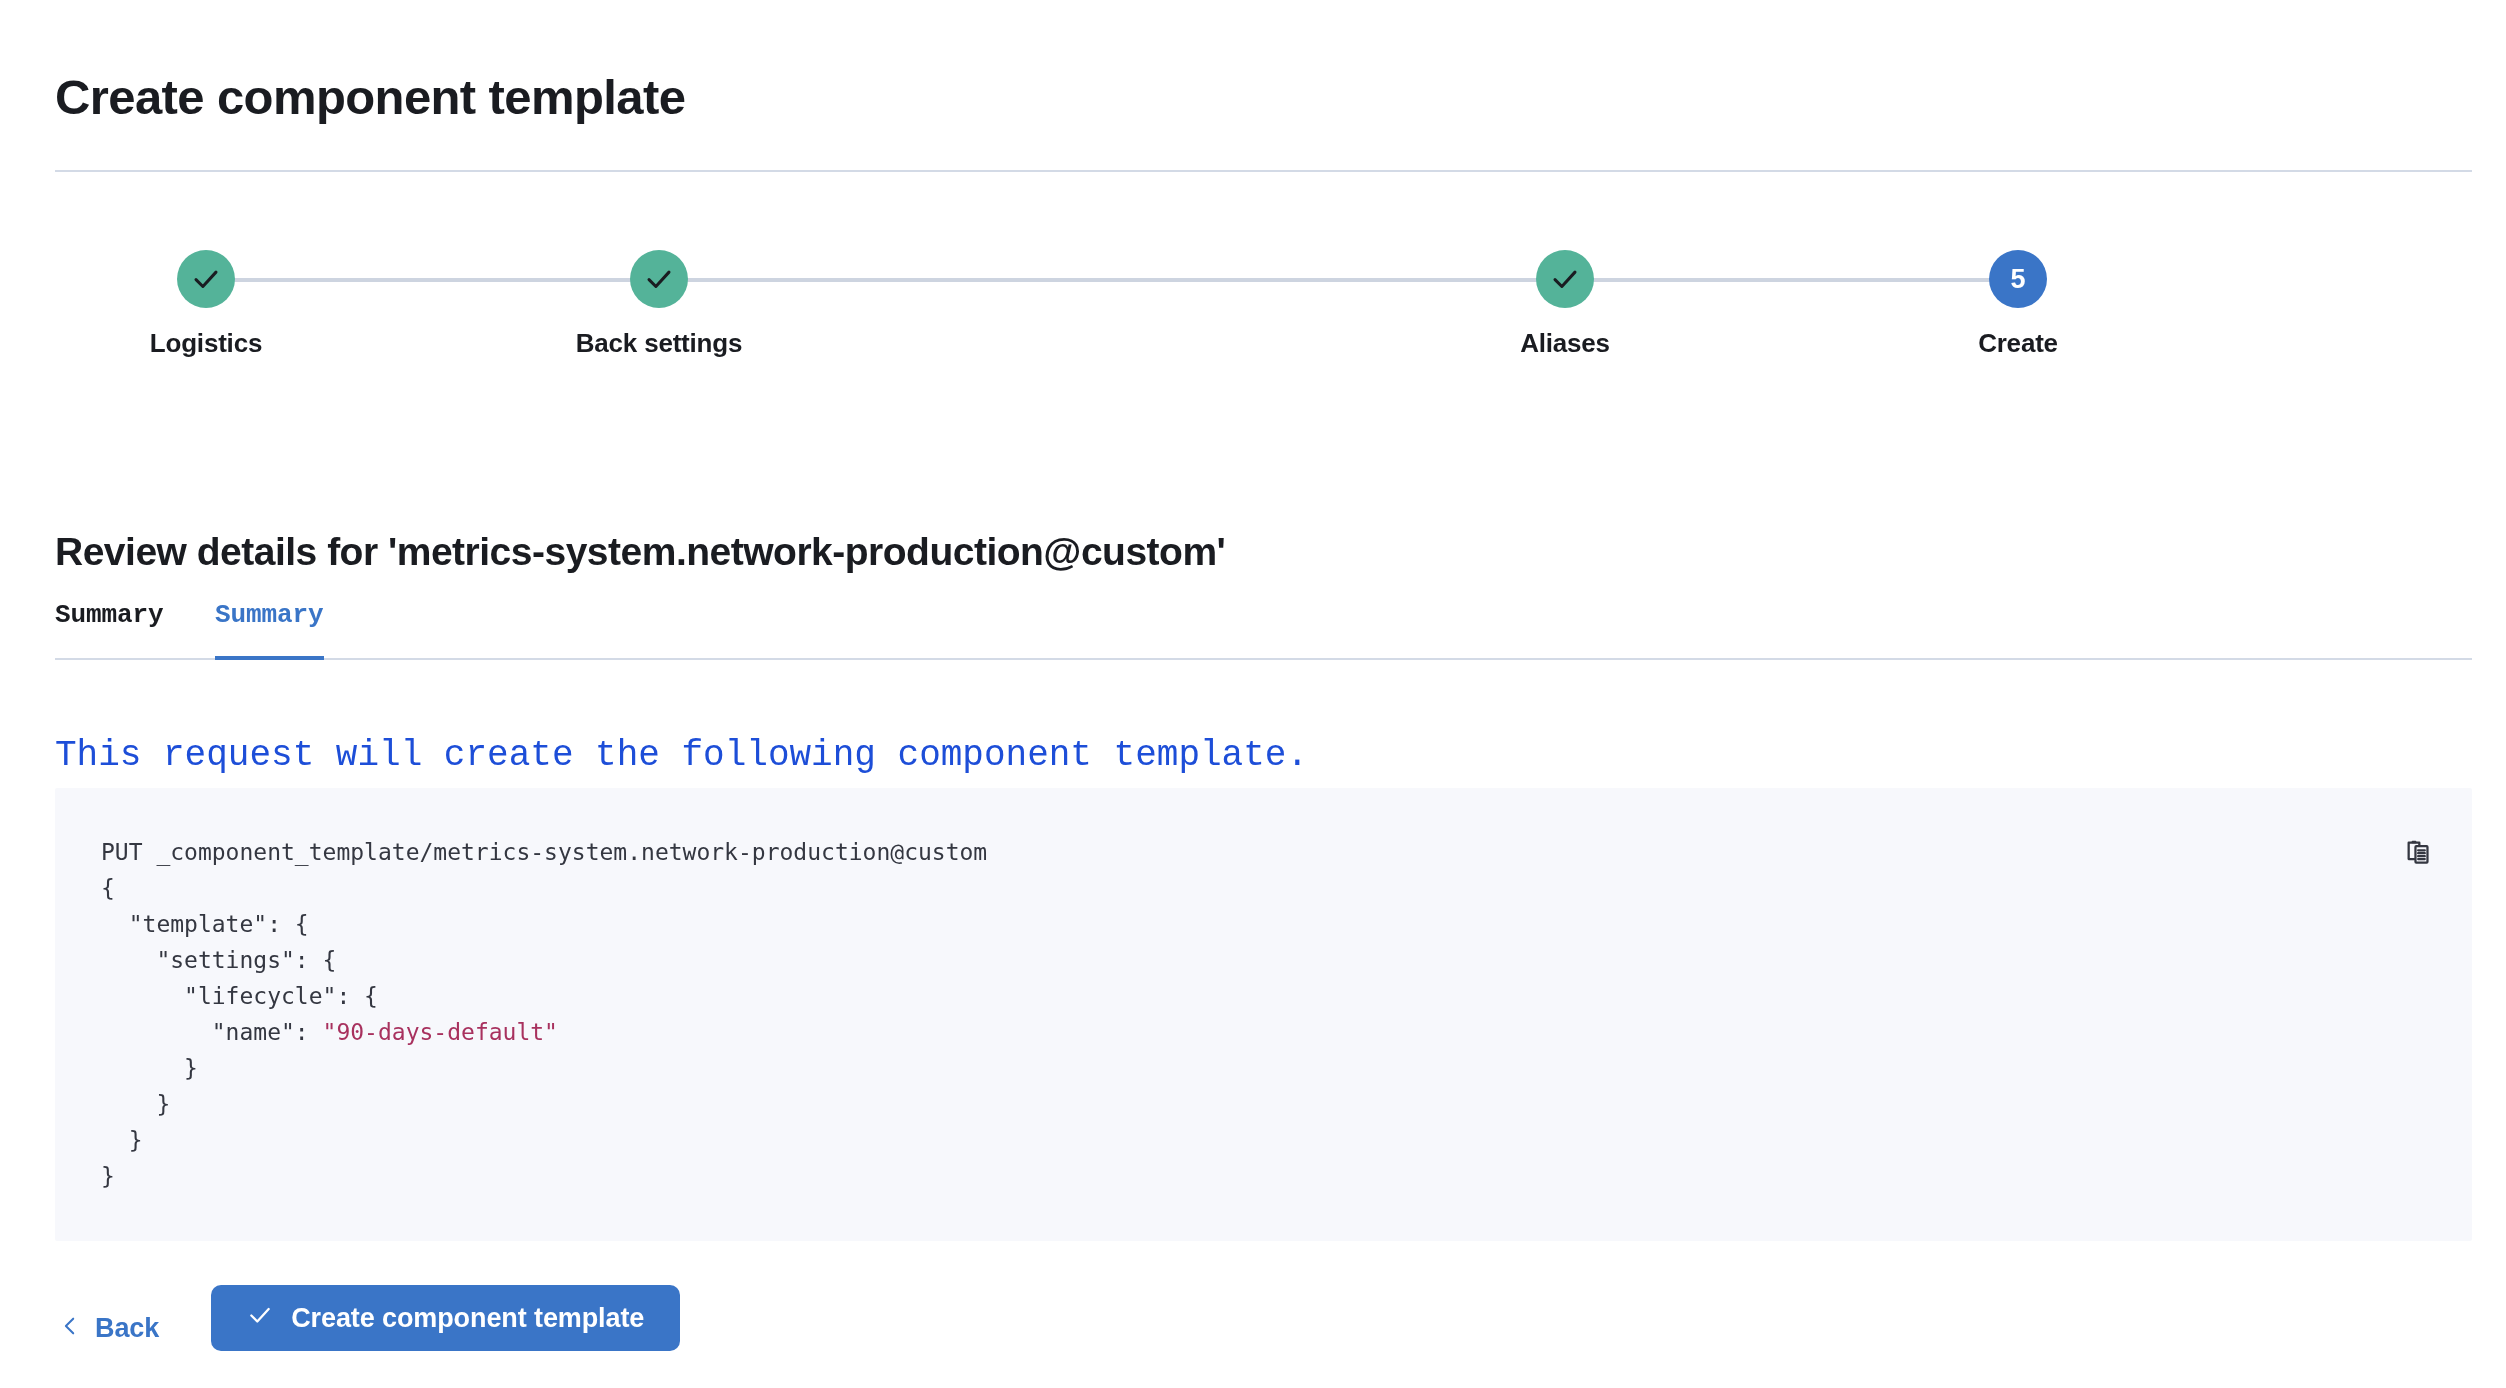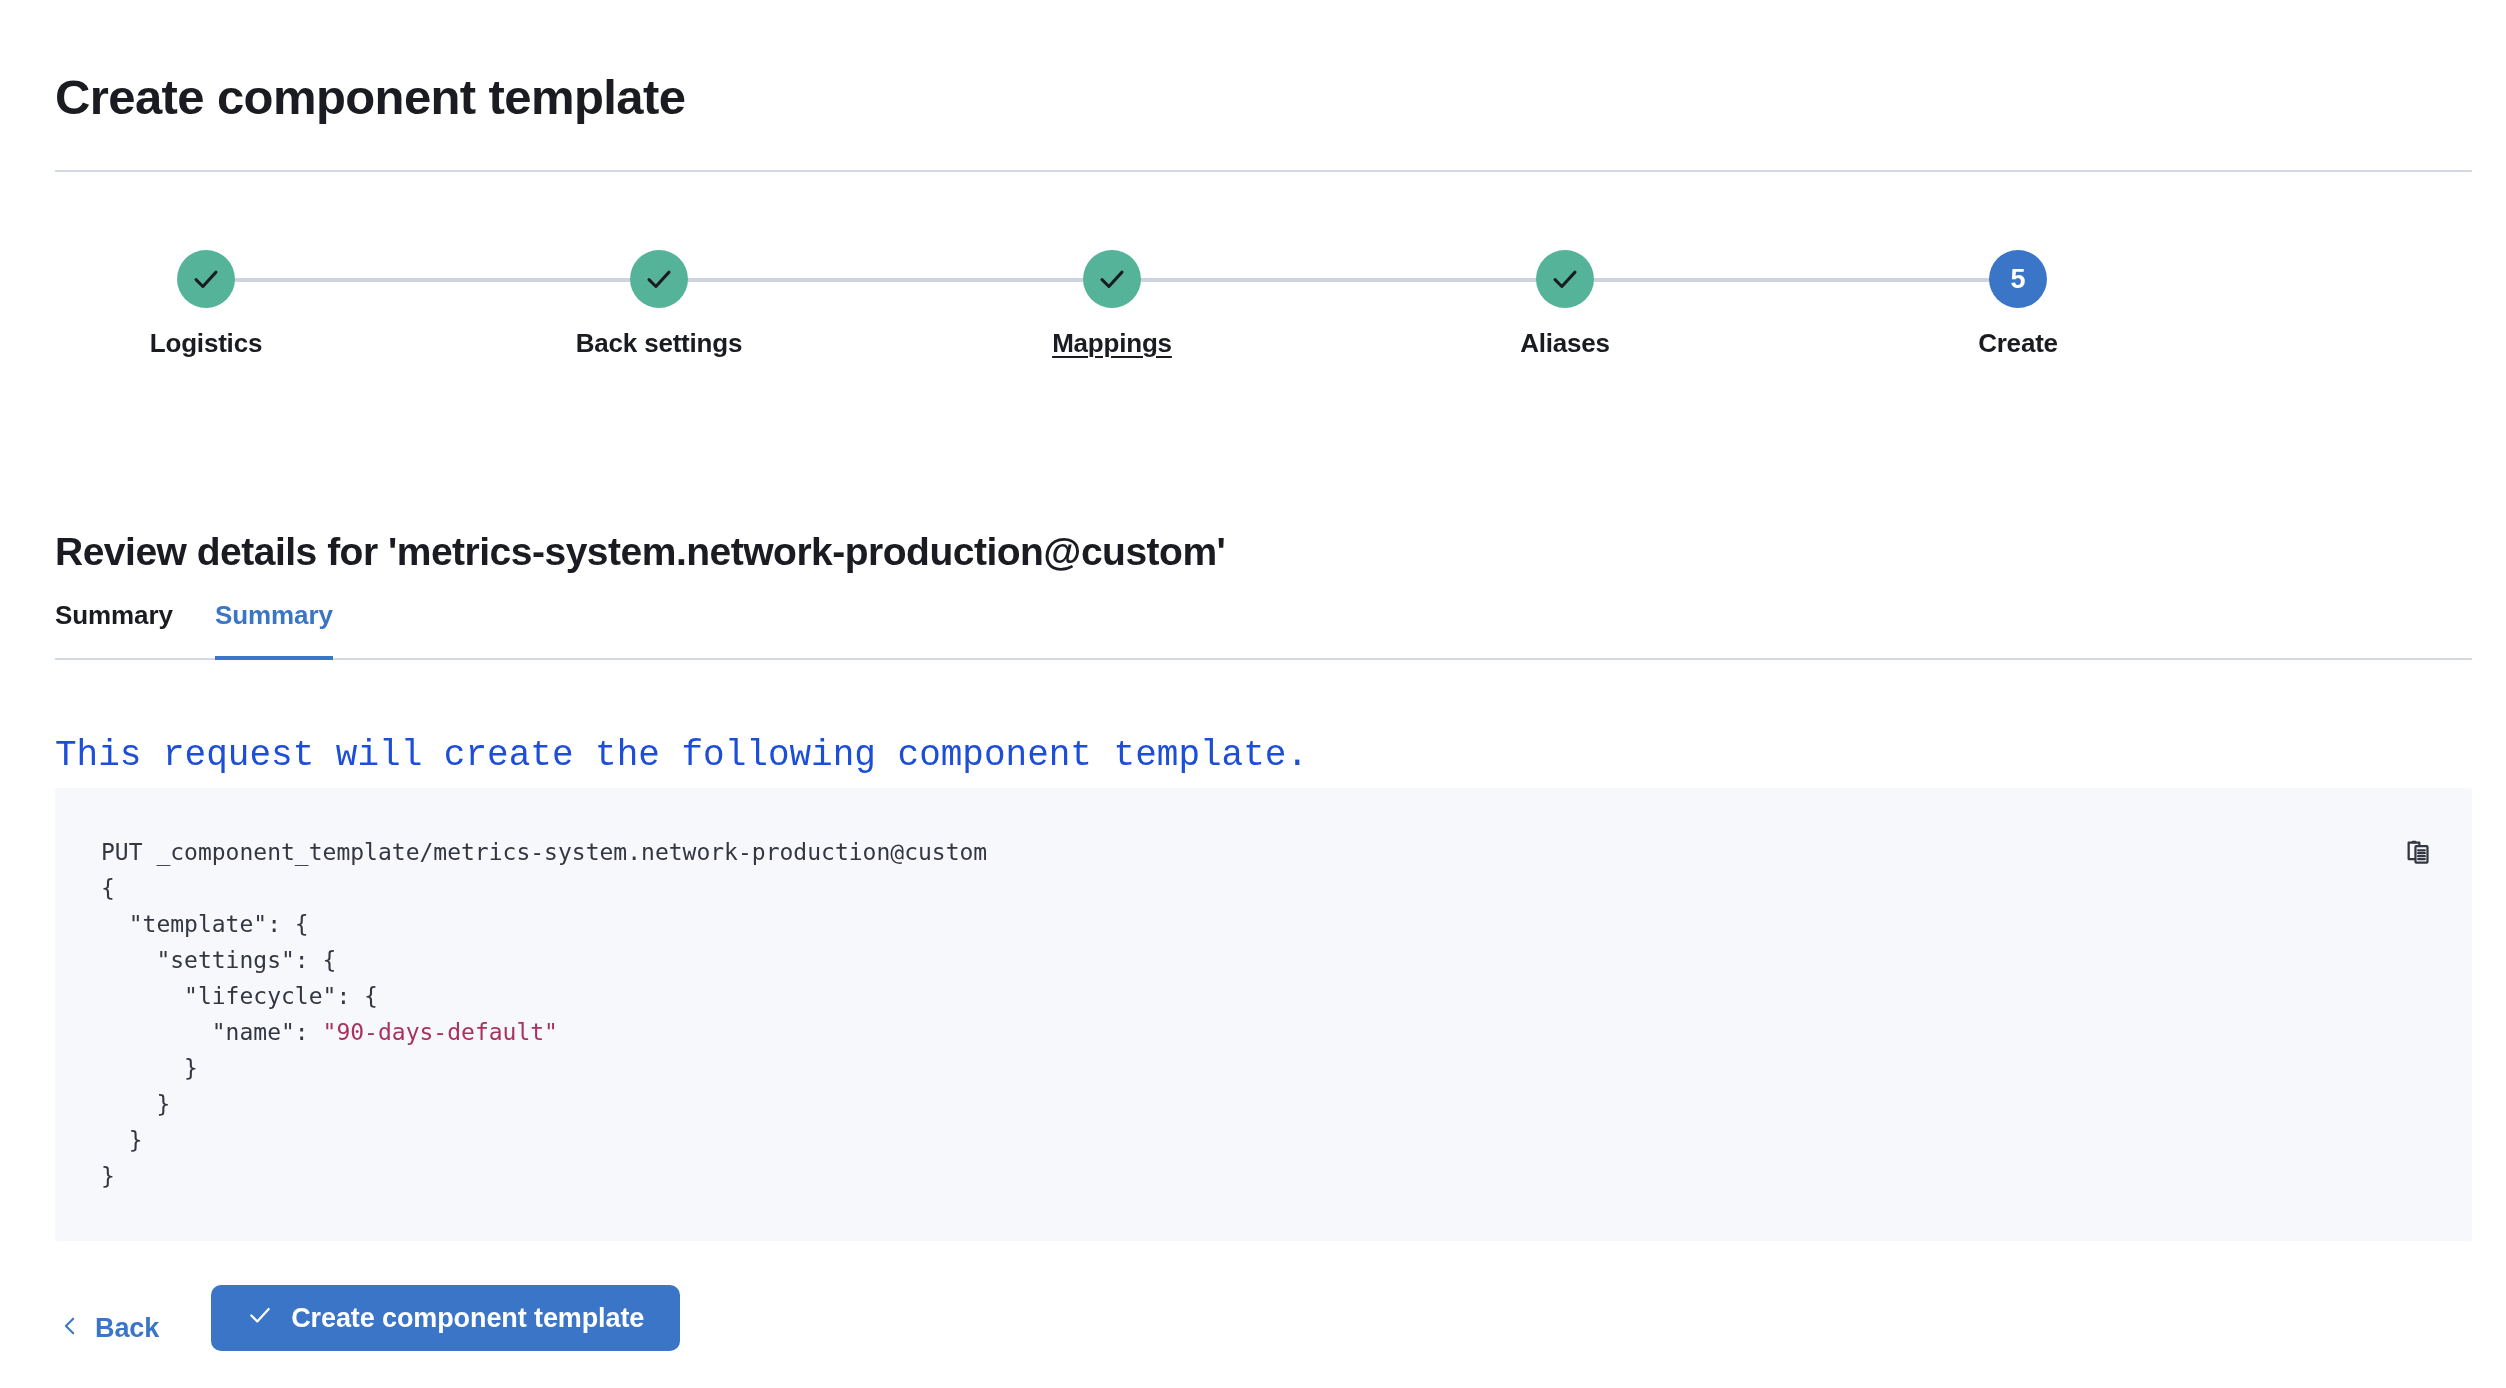--- a/index.html
+++ b/index.html
@@ -112,20 +112,21 @@
     margin-top: 48px;
   }
 
   
   .tabs {
     position: absolute;
     left: 55px;
     top: 598px;
     width: 2417px;
     height: 62px;
+    font-family: Liberation Mono, monospace;
   }
   .tabs-rule {
     position: absolute;
     left: 0;
     bottom: 0;
     width: 100%;
     height: 2px;
     background: #d3dae6;
   }
   .tab {
@@ -272,30 +273,20 @@
       <div class="step-circle">
         <span class="step-check">
           <svg width="30" height="30" viewBox="0 0 24 24" fill="none" stroke="#1a1c21" stroke-width="2.4" stroke-linecap="round" stroke-linejoin="round">
               <polyline points="4,12.5 9.5,18 20,6.5"></polyline>
             </svg>
         </span>
       </div>
       <div class="step-label">Back settings</div>
     </div>
 
-    <div class="step" style="left:1057px;">
-      <div class="step-circle">
-        <span class="step-check">
-          <svg width="30" height="30" viewBox="0 0 24 24" fill="none" stroke="#1a1c21" stroke-width="2.4" stroke-linecap="round" stroke-linejoin="round">
-              <polyline points="4,12.5 9.5,18 20,6.5"></polyline>
-            </svg>
-        </span>
-      </div>
-      <div class="step-label hovered">Mappings</div>
-    </div>
 
     <div class="step" style="left:1510px;">
       <div class="step-circle">
         <span class="step-check">
           <svg width="30" height="30" viewBox="0 0 24 24" fill="none" stroke="#1a1c21" stroke-width="2.4" stroke-linecap="round" stroke-linejoin="round">
               <polyline points="4,12.5 9.5,18 20,6.5"></polyline>
             </svg>
         </span>
       </div>
       <div class="step-label">Aliases</div>

